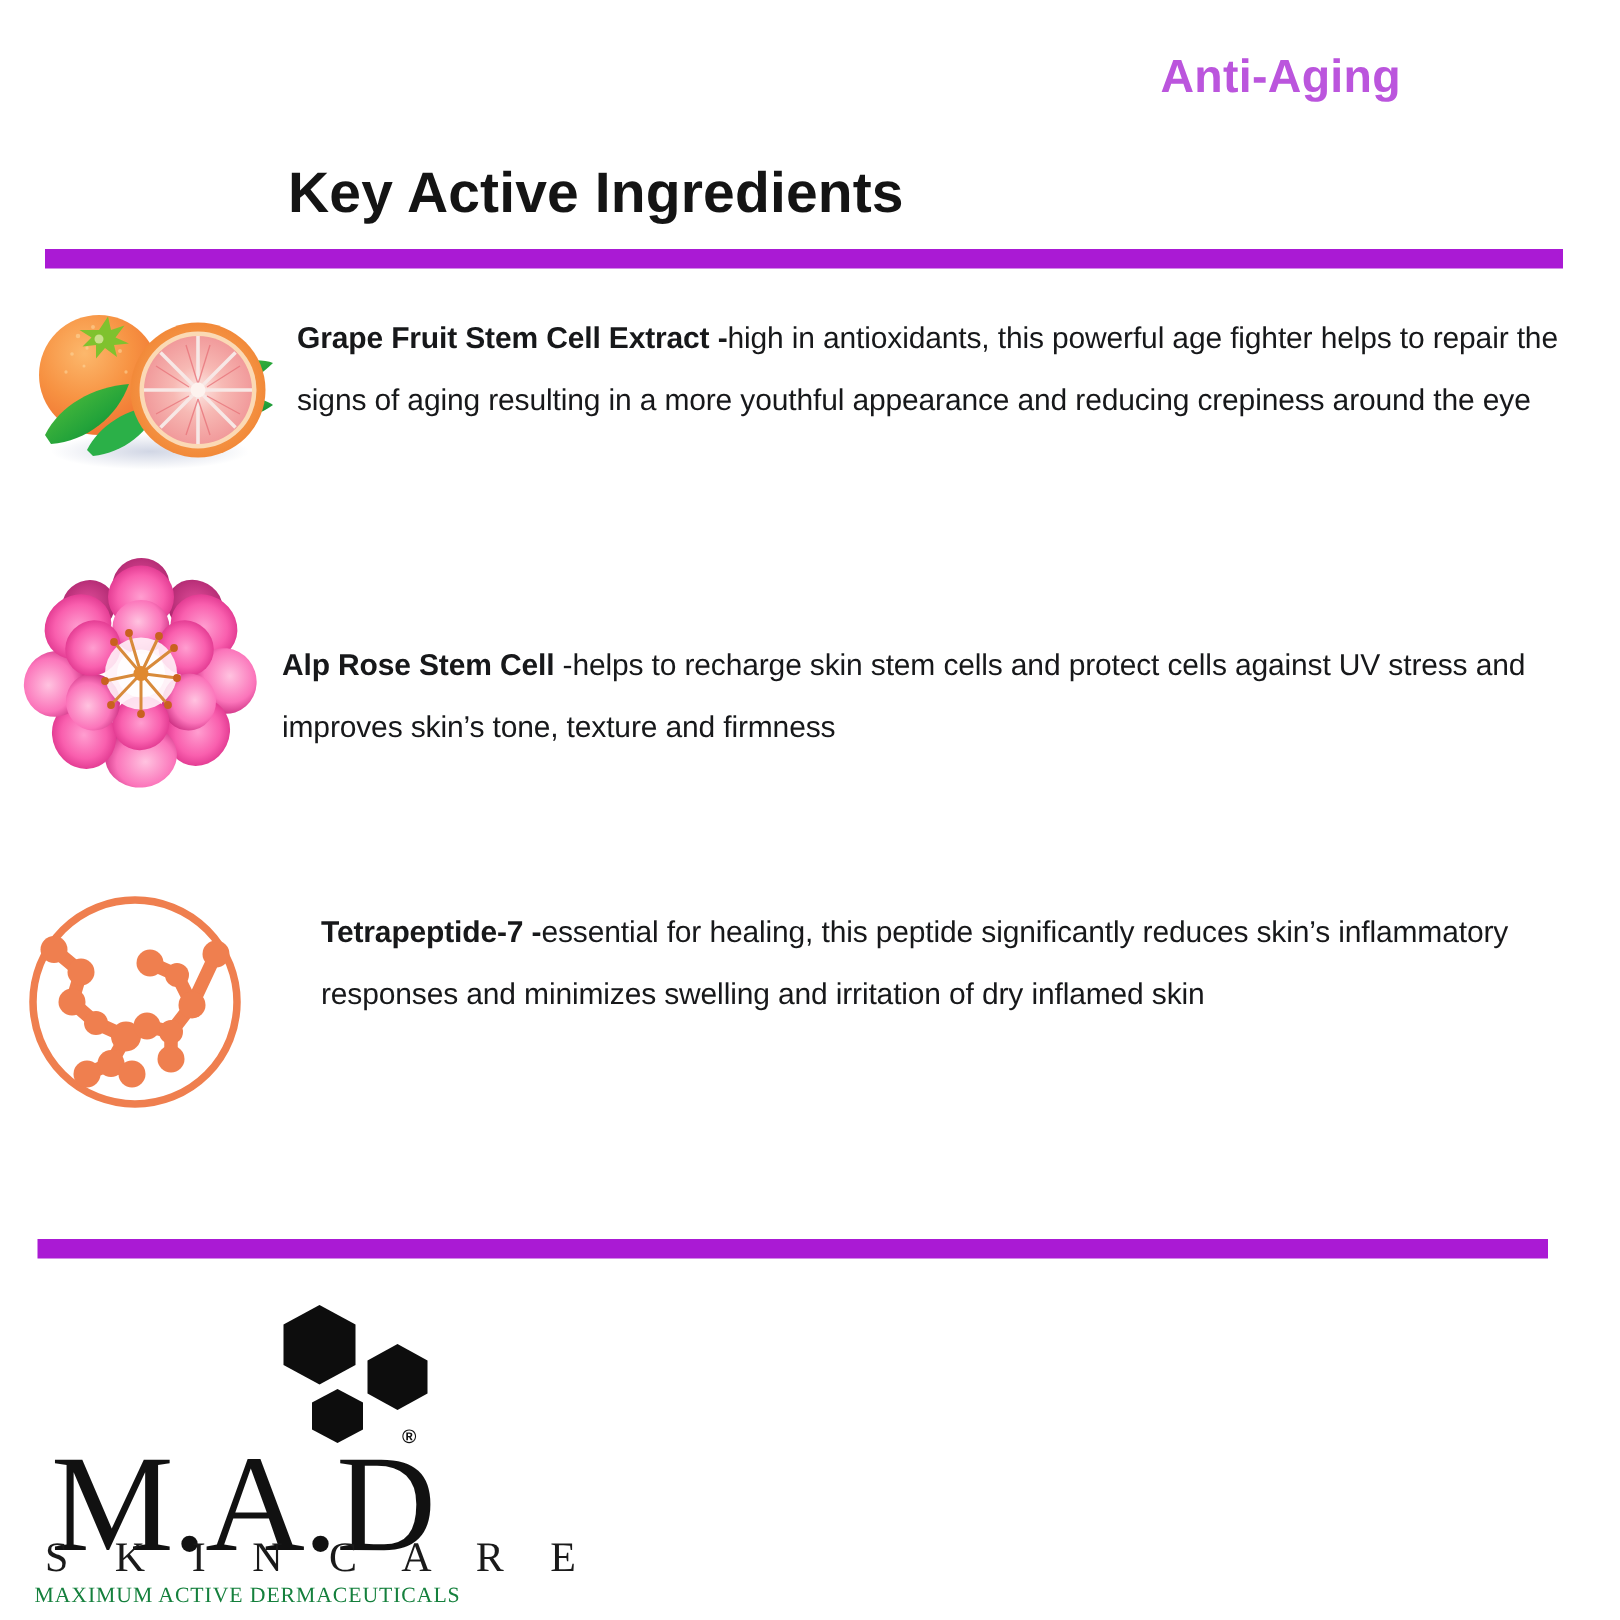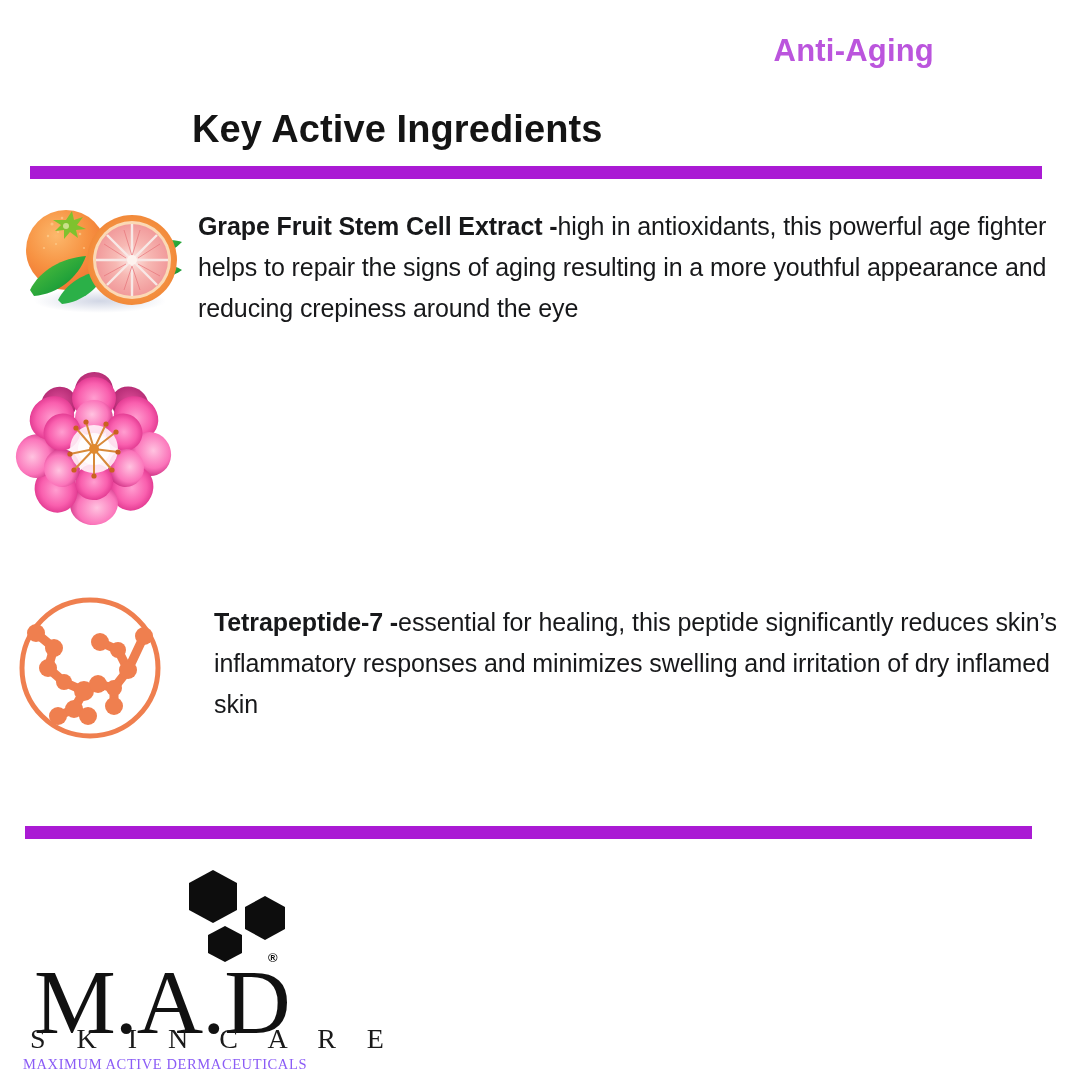--- a/index.html
+++ b/index.html
@@ -72,21 +72,21 @@
   .ing-1 { top: 198px; left: 14px; width: 1060px; }
   .ing-2 { top: 370px; left: 14px; width: 1060px; }
   .ing-3 { top: 592px; left: 14px; width: 1060px; justify-content: space-between; }
 
   .ing-art {
     flex: 0 0 auto;
     position: relative;
   }
 
   .ing-text {
-    font-size: 25px;
+    font-size: 20px;
     line-height: 41px;
     color: #17181a;
     letter-spacing: -0.1px;
   }
   .ing-1 .ing-text { width: 866px; margin-left: 14px; padding-top: 8px; }
   .ing-2 .ing-text { width: 872px; margin-left: 14px; padding-top: 54px; }
   .ing-3 .ing-text { width: 860px; margin-left: 16px; padding-top: 10px; }
 
   .ing-name { font-weight: bold; }
 
@@ -142,21 +142,21 @@
     color: #1a1a1a;
     letter-spacing: 12px;
     white-space: nowrap;
   }
   .logo-tagline {
     position: absolute;
     left: 5px;
     top: 188px;
     font-family: "Liberation Serif", serif;
     font-size: 14.5px;
-    color: #8b5cf6;
+    color: #15803d;
     letter-spacing: 0.6px;
     white-space: nowrap;
   }
 </style>
 </head>
 <body>
 
 <div class="page">
 
   <div class="anti-aging">Anti-Aging</div>
@@ -318,20 +318,23 @@
           <circle cx="92" cy="54" r="2.6"></circle>
             <circle cx="102" cy="62" r="2.6"></circle>
           <circle cx="104" cy="82" r="2.6"></circle>
             <circle cx="98" cy="100" r="2.6"></circle>
           <circle cx="80" cy="106" r="2.6"></circle>
             <circle cx="60" cy="100" r="2.6"></circle>
           <circle cx="56" cy="84" r="2.6"></circle>
         </g>
         <circle cx="80" cy="79" r="5" fill="#e0892f"></circle>
       </svg>
+    </div>
+    <div class="ing-text">
+      <span class="ing-name">Alp Rose Stem Cell </span><span>-helps to recharge skin stem cells and protect cells against UV stress and improves skin’s tone, texture and firmness</span>
     </div>
   </div>
 
   <div class="ingredient ing-3">
     <div class="ing-art">
       <svg class="peptide" viewBox="0 0 152 152" xmlns="http://www.w3.org/2000/svg">
         <circle cx="76" cy="76" r="68" fill="none" stroke="#ef7f4f" stroke-width="5"></circle>
         <g stroke="#ef7f4f" stroke-width="9" stroke-linecap="round" fill="none">
 
           <path d="M22 41 L40 56"></path>

